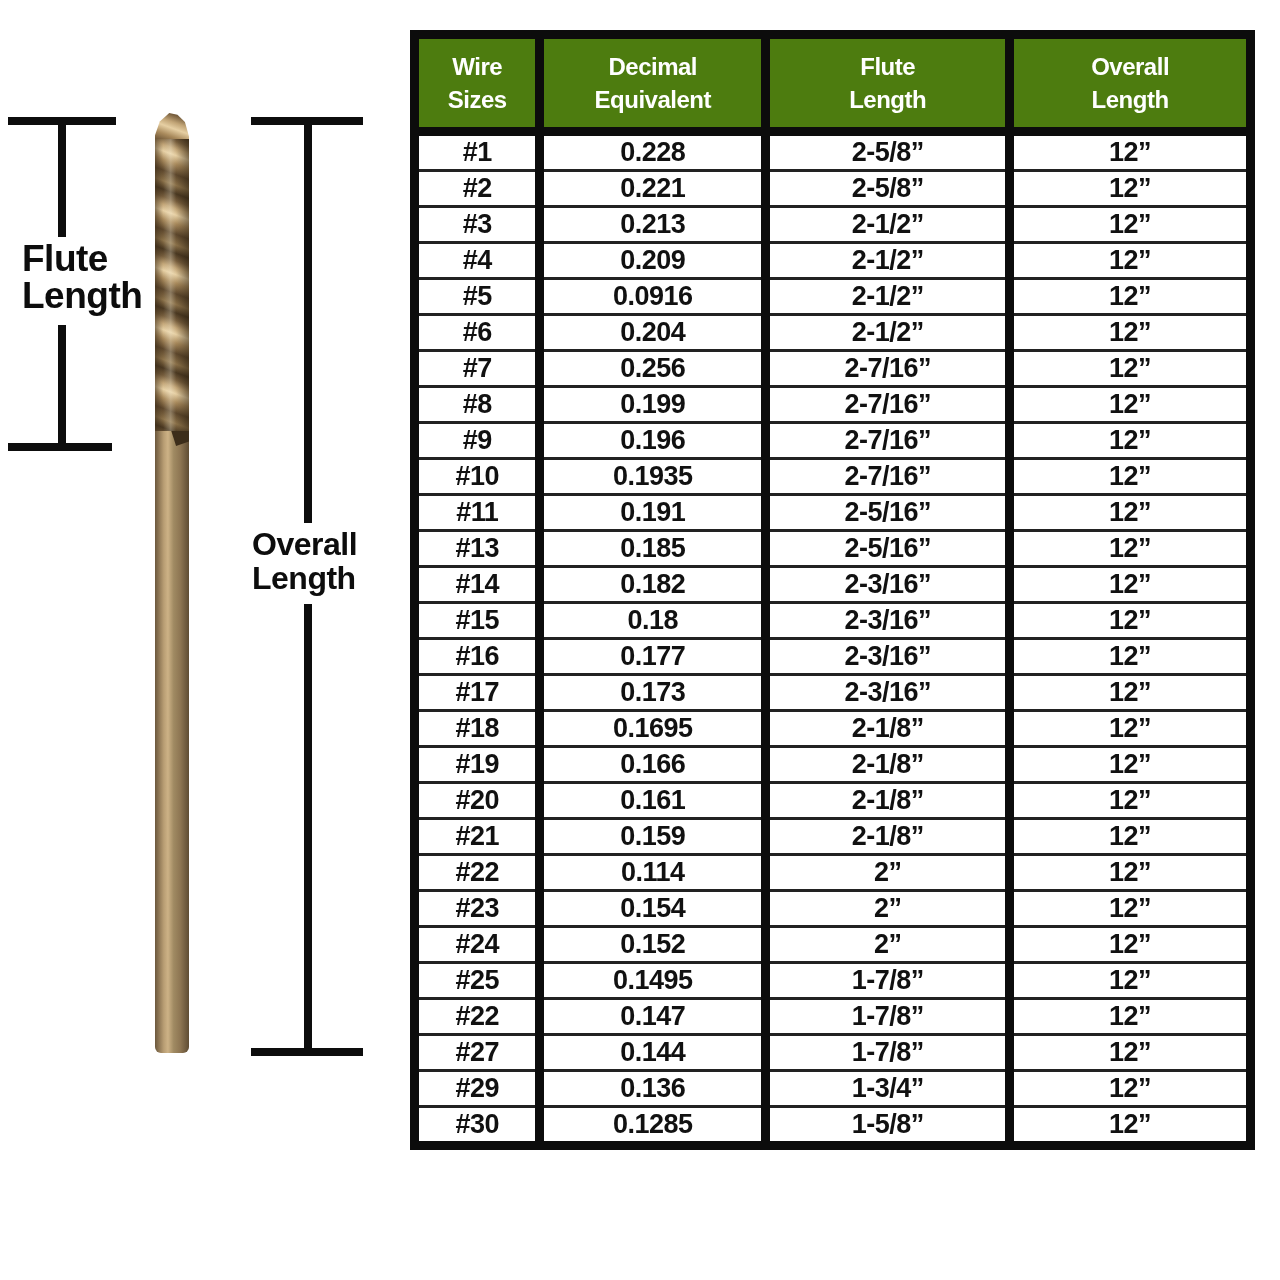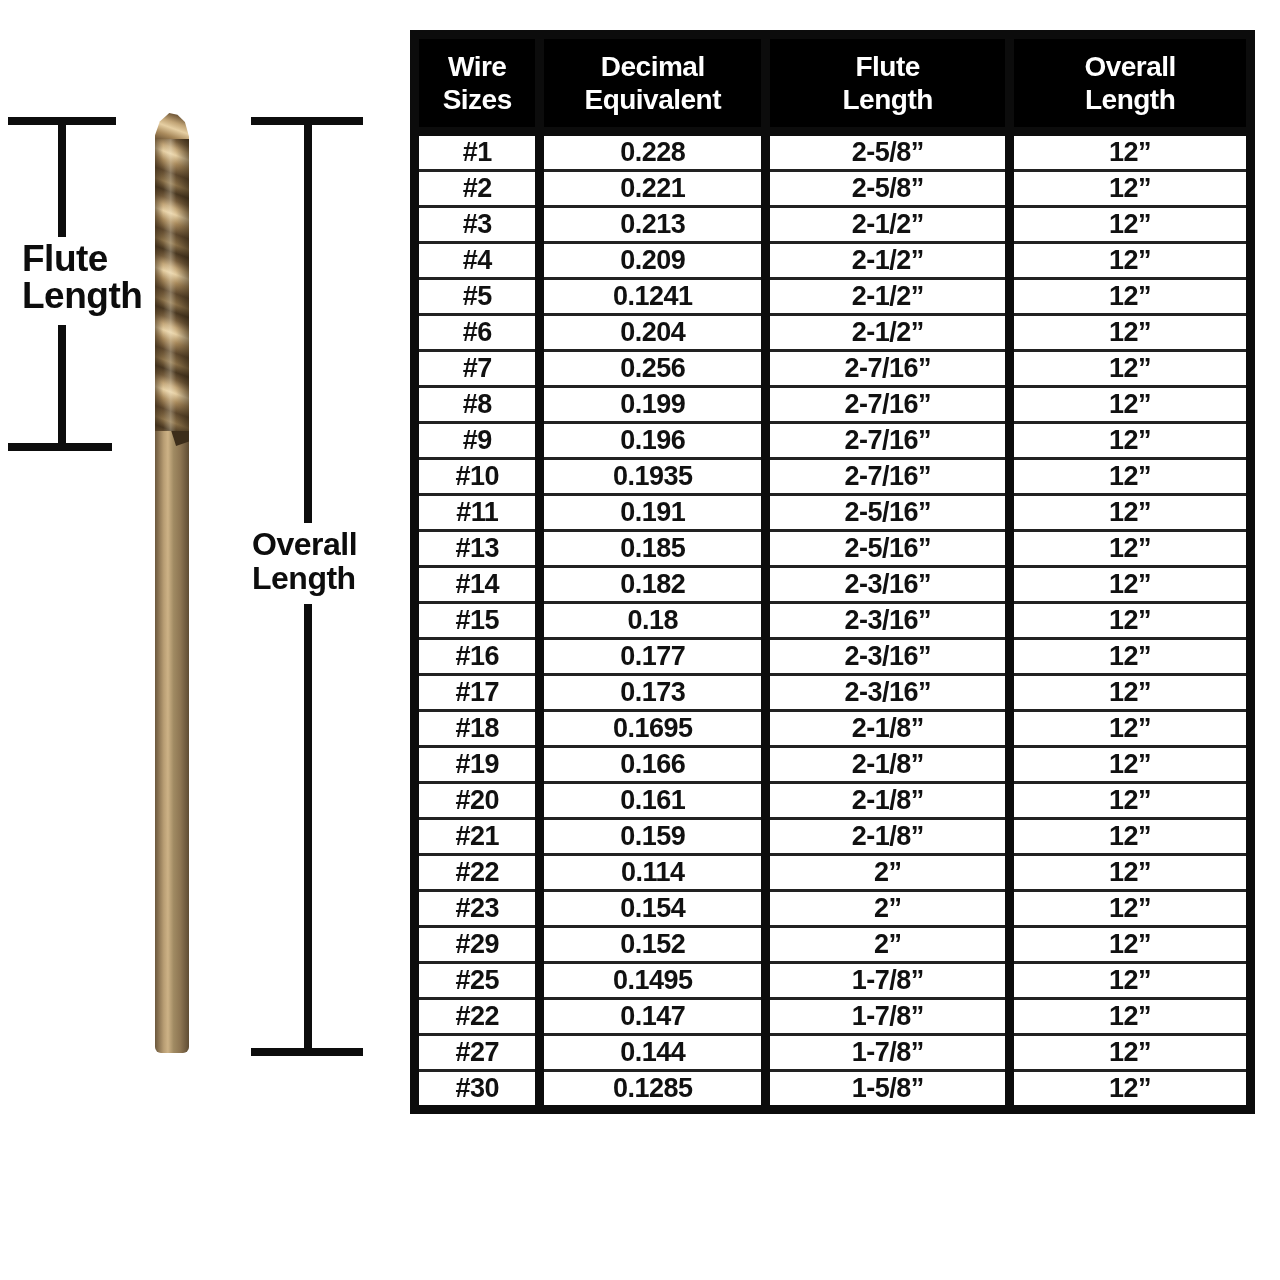--- a/index.html
+++ b/index.html
@@ -63,21 +63,21 @@
   table.size-table {
     position:absolute; left:410px; top:30px; width:845px;
     border-collapse:collapse; table-layout:fixed;
     border:9px solid #0c0c0c; background:#ffffff;
   }
   .size-table th, .size-table td {
     text-align:center; vertical-align:middle; padding:0;
     font-weight:700; letter-spacing:-0.5px; overflow:hidden;
   }
   .size-table th {
-    background:#000000; color:#ffffff; font-size:28px; line-height:33px;
+    background:#4d7c0f; color:#ffffff; font-size:24px; line-height:33px;
     border-bottom:9px solid #0c0c0c; height:88px;
   }
   .size-table th + th, .size-table td + td { border-left:9px solid #0c0c0c; }
   .size-table td {
     color:#111111; font-size:27px; height:33px;
     border-top:3px solid #222222;
   }
   .size-table tbody tr:first-child td { border-top:none; }
 </style>
 </head>
@@ -157,21 +157,21 @@
           <td>12”</td>
         </tr>
         <tr>
           <td>#4</td>
           <td>0.209</td>
           <td>2-1/2”</td>
           <td>12”</td>
         </tr>
         <tr>
           <td>#5</td>
-          <td>0.1241</td>
+          <td>0.0916</td>
           <td>2-1/2”</td>
           <td>12”</td>
         </tr>
         <tr>
           <td>#6</td>
           <td>0.204</td>
           <td>2-1/2”</td>
           <td>12”</td>
         </tr>
         <tr>
@@ -264,21 +264,21 @@
           <td>2”</td>
           <td>12”</td>
         </tr>
         <tr>
           <td>#23</td>
           <td>0.154</td>
           <td>2”</td>
           <td>12”</td>
         </tr>
         <tr>
-          <td>#29</td>
+          <td>#24</td>
           <td>0.152</td>
           <td>2”</td>
           <td>12”</td>
         </tr>
         <tr>
           <td>#25</td>
           <td>0.1495</td>
           <td>1-7/8”</td>
           <td>12”</td>
         </tr>
@@ -288,20 +288,26 @@
           <td>1-7/8”</td>
           <td>12”</td>
         </tr>
         <tr>
           <td>#27</td>
           <td>0.144</td>
           <td>1-7/8”</td>
           <td>12”</td>
         </tr>
         <tr>
+          <td>#29</td>
+          <td>0.136</td>
+          <td>1-3/4”</td>
+          <td>12”</td>
+        </tr>
+        <tr>
           <td>#30</td>
           <td>0.1285</td>
           <td>1-5/8”</td>
           <td>12”</td>
         </tr>
       </tbody>
   </table>
 
 </div>
 

